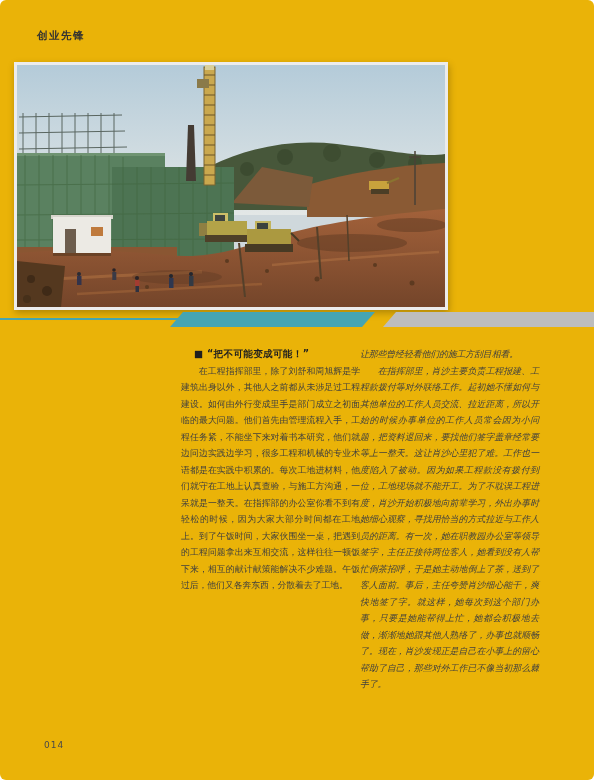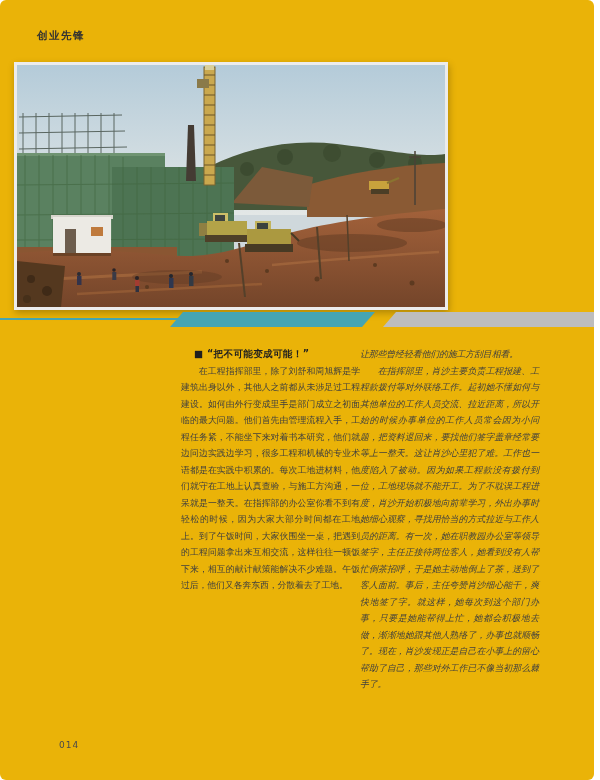--- a/index.html
+++ b/index.html
@@ -34,21 +34,21 @@
   .col-left  { left:169px;margin-left:12px; }
   .col-right { left:360px;font-style:italic; }
   .article-heading {
     margin:0; padding-left:13px;
     font-size:9.6px; font-weight:bold; color:#1f1f1f; line-height:16.5px;
     letter-spacing:0.3px;
   }
   .col p { margin:0; }
   .col p.indent { text-indent:2em; }
   .page-number {
-    position:absolute; left:59px; top:740px;
+    position:absolute; left:44px; top:740px;
     font-size:9px; color:#4a4a4a; letter-spacing:1px;
   }
 </style>
 </head>
 <body>
 
 <div class="page">
 
   <span class="section-title">创业先锋</span>
 

